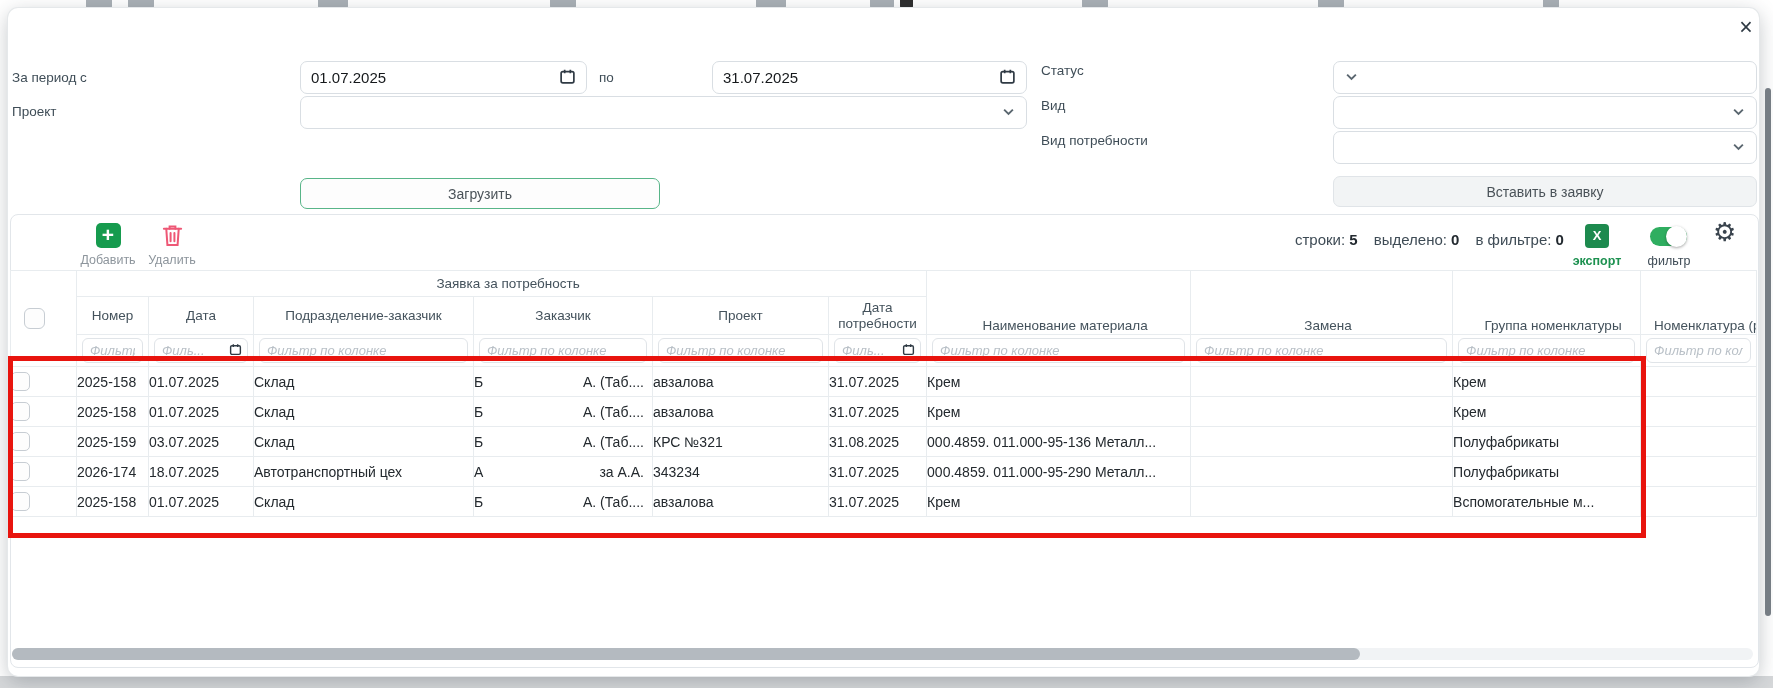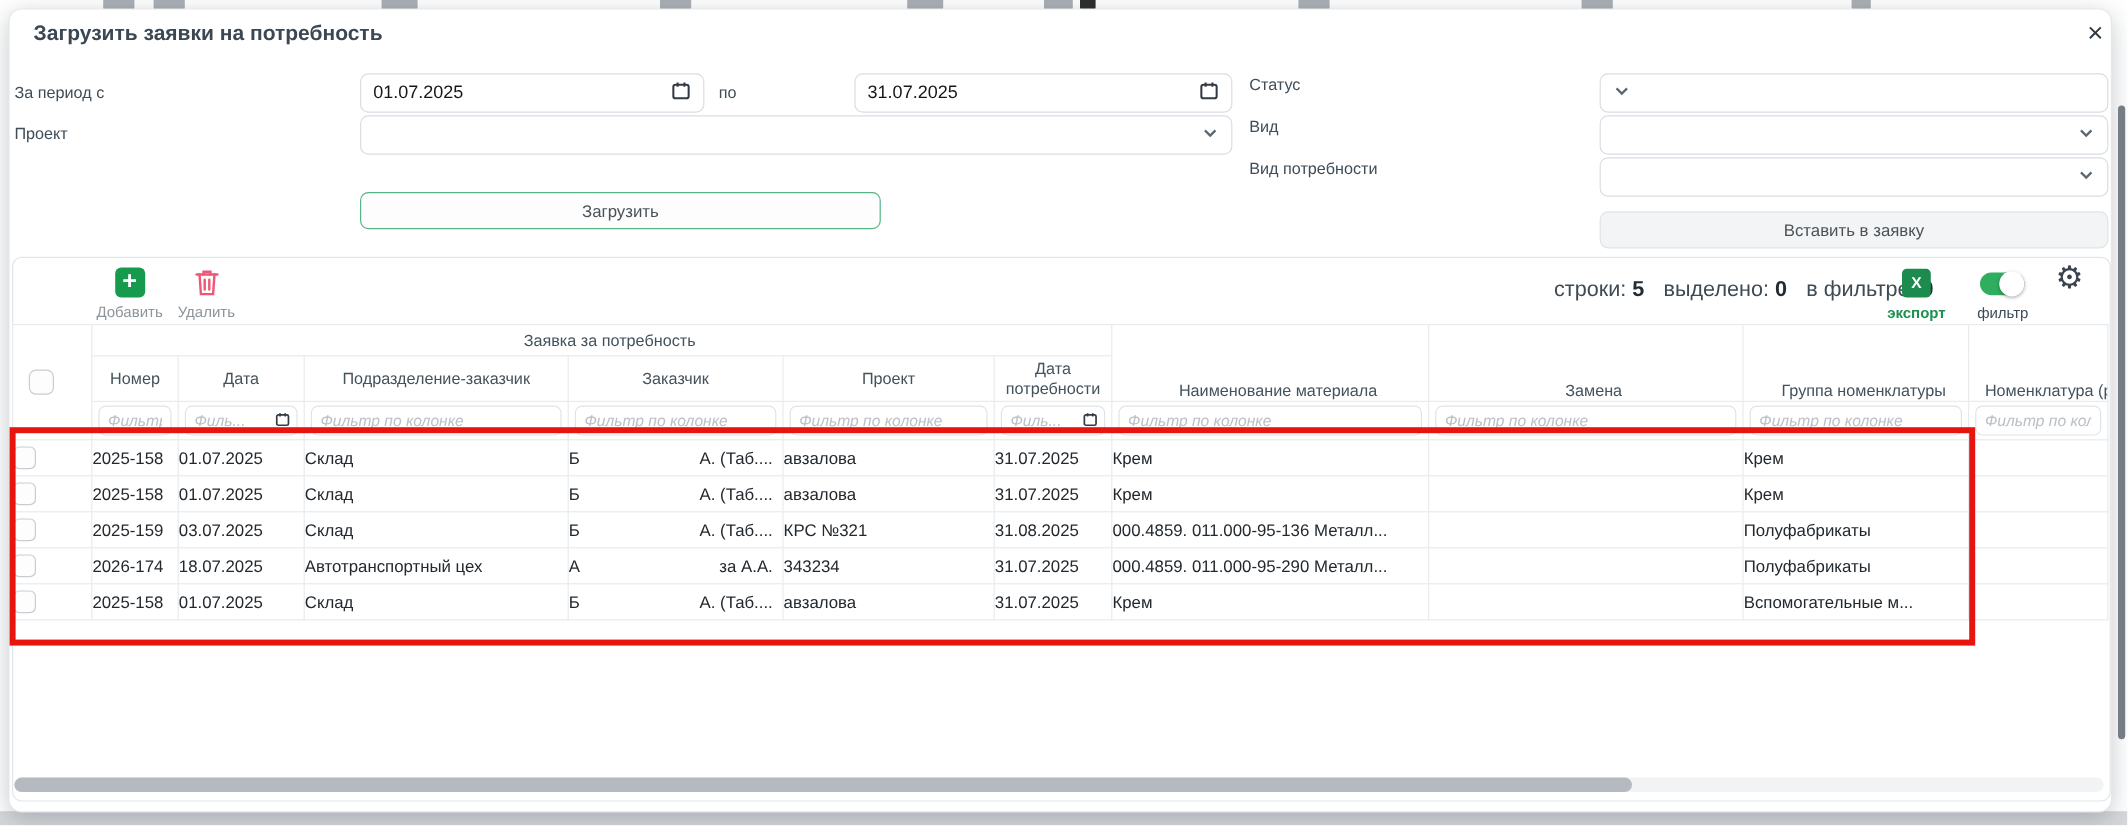--- a/index.html
+++ b/index.html
@@ -24,21 +24,21 @@
   .btn.load{background:#fdfdfd;border:1px solid #58b588;}
   .btn.insert{background:#f2f4f5;border:1px solid #e0e4e8;}
   .grid-panel{position:absolute;left:10px;top:214px;width:1749px;height:454px;box-sizing:border-box;
               border:1px solid #e2e6ea;border-radius:8px;background:#fff;overflow:hidden;}
   .tool{position:absolute;text-align:center;cursor:pointer;}
   .tool .cap{margin-top:5px;font-size:12.5px;color:#8d959c;}
   .icon-add{width:25px;height:25px;margin:0 auto;background:#169b4e;border-radius:5px;color:#fff;
             font-size:21px;line-height:24px;font-weight:700;text-align:center;}
   .icon-xls{width:24px;height:24px;margin:0 auto;background:#1d8a4e;border-radius:4px;color:#fff;
             font-size:13px;line-height:24px;font-weight:700;text-align:center;}
-  .counts{position:absolute;left:1295px;top:231px;display:flex;gap:16px;font-size:18px;color:#3e4b55;white-space:nowrap;}
+  .counts{position:absolute;left:1295px;top:231px;display:flex;gap:16px;font-size:15px;color:#3e4b55;white-space:nowrap;}
   .counts b{color:#232a30;}
   .toggle{position:absolute;left:1650px;top:227px;width:37px;height:19px;border-radius:10px;
           background:#2fae60;cursor:pointer;}
   .toggle .knob{position:absolute;right:0px;top:-1px;width:21px;height:21px;border-radius:50%;
           background:#fff;box-shadow:0 1px 3px rgba(0,0,0,.35);}
   .cap-export{position:absolute;left:1562px;top:254px;width:70px;text-align:center;
               font-size:12.5px;font-weight:700;color:#1d9150;}
   .cap-filter{position:absolute;left:1634px;top:254px;width:70px;text-align:center;
               font-size:12.5px;color:#3e4b55;}
   .gear{position:absolute;left:1713px;top:219px;font-family:"DejaVu Sans",sans-serif;
@@ -82,21 +82,20 @@
   <div class="bg-frag" style="left:756px;width:30px"></div>
   <div class="bg-frag" style="left:870px;width:24px"></div>
   <div class="bg-frag dark" style="left:900px;width:13px"></div>
   <div class="bg-frag" style="left:1082px;width:26px"></div>
   <div class="bg-frag" style="left:1318px;width:26px"></div>
   <div class="bg-frag" style="left:1543px;width:16px"></div>
   <div class="backdrop-bottom"></div>
 
   <div class="modal"></div>
 
-  <div class="title">Загрузить заявки на потребность</div>
   <div class="close">×</div>
 
   <div class="lbl" style="left:12px;top:70px">За период с</div>
   <div class="inp" style="left:300px;top:61px;width:287px">
     <span class="val">01.07.2025</span>
     <span><svg width="17" height="17" viewBox="0 0 24 24" fill="none" stroke="#2f3a44" stroke-width="2.4">
           <rect x="3" y="5" width="18" height="16" rx="2.5"></rect>
           <path d="M8 2.5v5M16 2.5v5"></path>
         </svg></span>
   </div>
@@ -131,21 +130,21 @@
   </div>
 
   <div class="lbl" style="left:1041px;top:133px">Вид потребности</div>
   <div class="inp sel" style="left:1333px;top:131px;width:424px">
     <span class="val"></span>
     <span><svg width="15" height="15" viewBox="0 0 24 24" fill="none" stroke="#5b6770" stroke-width="3">
           <path d="M5 9l7 7 7-7"></path>
         </svg></span>
   </div>
 
-  <div class="btn load" style="left:300px;top:160px;width:434px">Загрузить</div>
+  <div class="btn load" style="left:300px;top:178px;width:360px">Загрузить</div>
   <div class="btn insert" style="left:1333px;top:176px;width:424px">Вставить в заявку</div>
 
   <div class="grid-panel"></div>
 
   <div class="tool" style="left:76px;top:223px;width:64px">
     <div class="icon-add">+</div>
     <div class="cap">Добавить</div>
   </div>
   <div class="tool" style="left:142px;top:223px;width:60px">
     <div style="height:25px">

